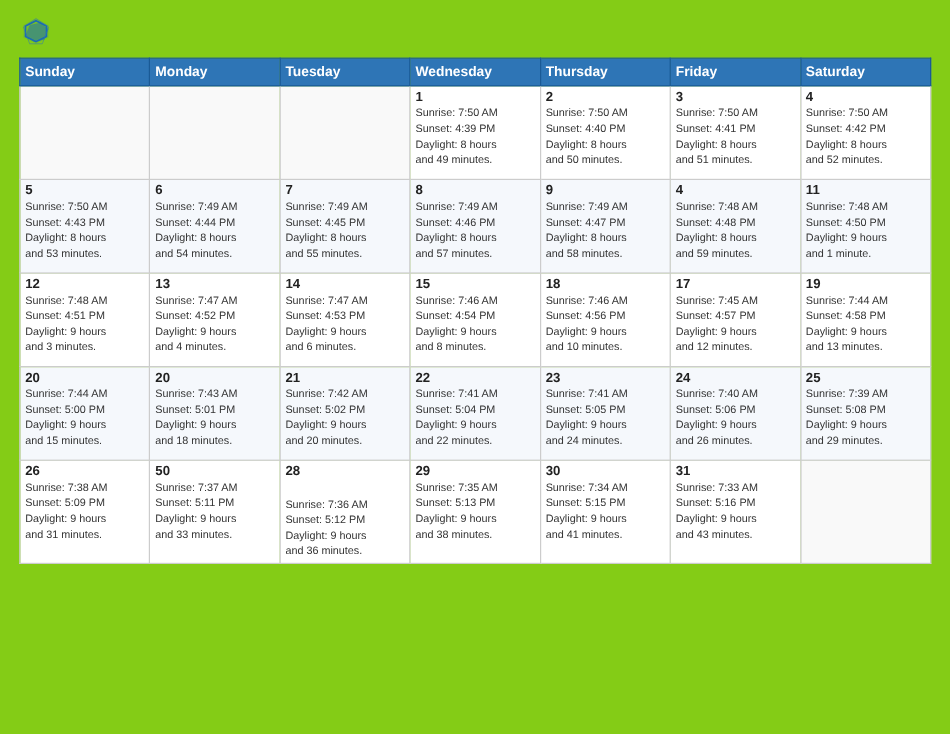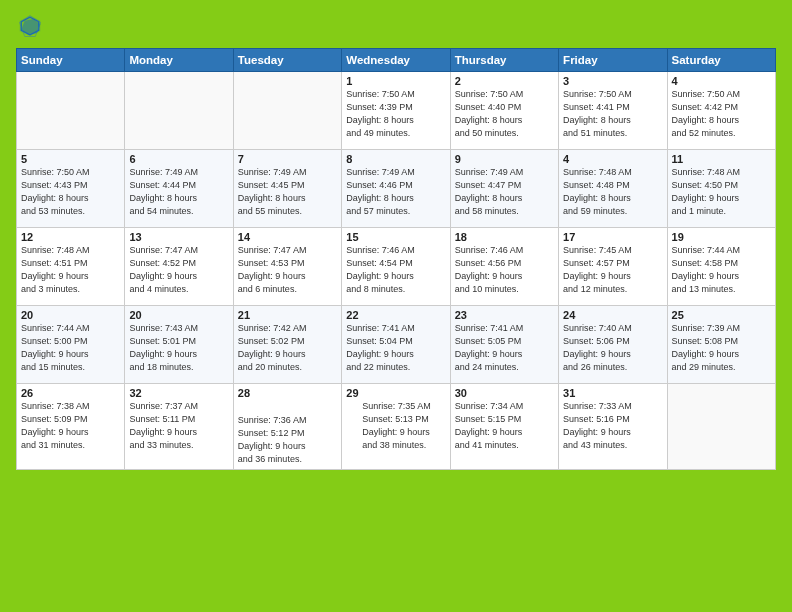--- a/index.html
+++ b/index.html
@@ -324,36 +324,36 @@
         </tr>
         <tr>
           <td>
             <span class="day-num">26</span>
             <div class="day-info" style="white-space: pre-line;">Sunrise: 7:38 AM
 Sunset: 5:09 PM
 Daylight: 9 hours
 and 31 minutes.</div>
           </td>
           <td>
-            <span class="day-num">32</span>
+            <span class="day-num">50</span>
             <div class="day-info" style="white-space: pre-line;">Sunrise: 7:37 AM
 Sunset: 5:11 PM
 Daylight: 9 hours
 and 33 minutes.</div>
           </td>
           <td>
             <span class="day-num">28</span>
             <div class="day-info" style="white-space: pre-line; margin-top: 15px;">Sunrise: 7:36 AM
 Sunset: 5:12 PM
 Daylight: 9 hours
 and 36 minutes.</div>
           </td>
           <td>
             <span class="day-num">29</span>
-            <div class="day-info" style="white-space: pre-line; margin-left: 16px;">Sunrise: 7:35 AM
+            <div class="day-info" style="white-space: pre-line;">Sunrise: 7:35 AM
 Sunset: 5:13 PM
 Daylight: 9 hours
 and 38 minutes.</div>
           </td>
           <td>
             <span class="day-num">30</span>
             <div class="day-info" style="white-space: pre-line;">Sunrise: 7:34 AM
 Sunset: 5:15 PM
 Daylight: 9 hours
 and 41 minutes.</div>

